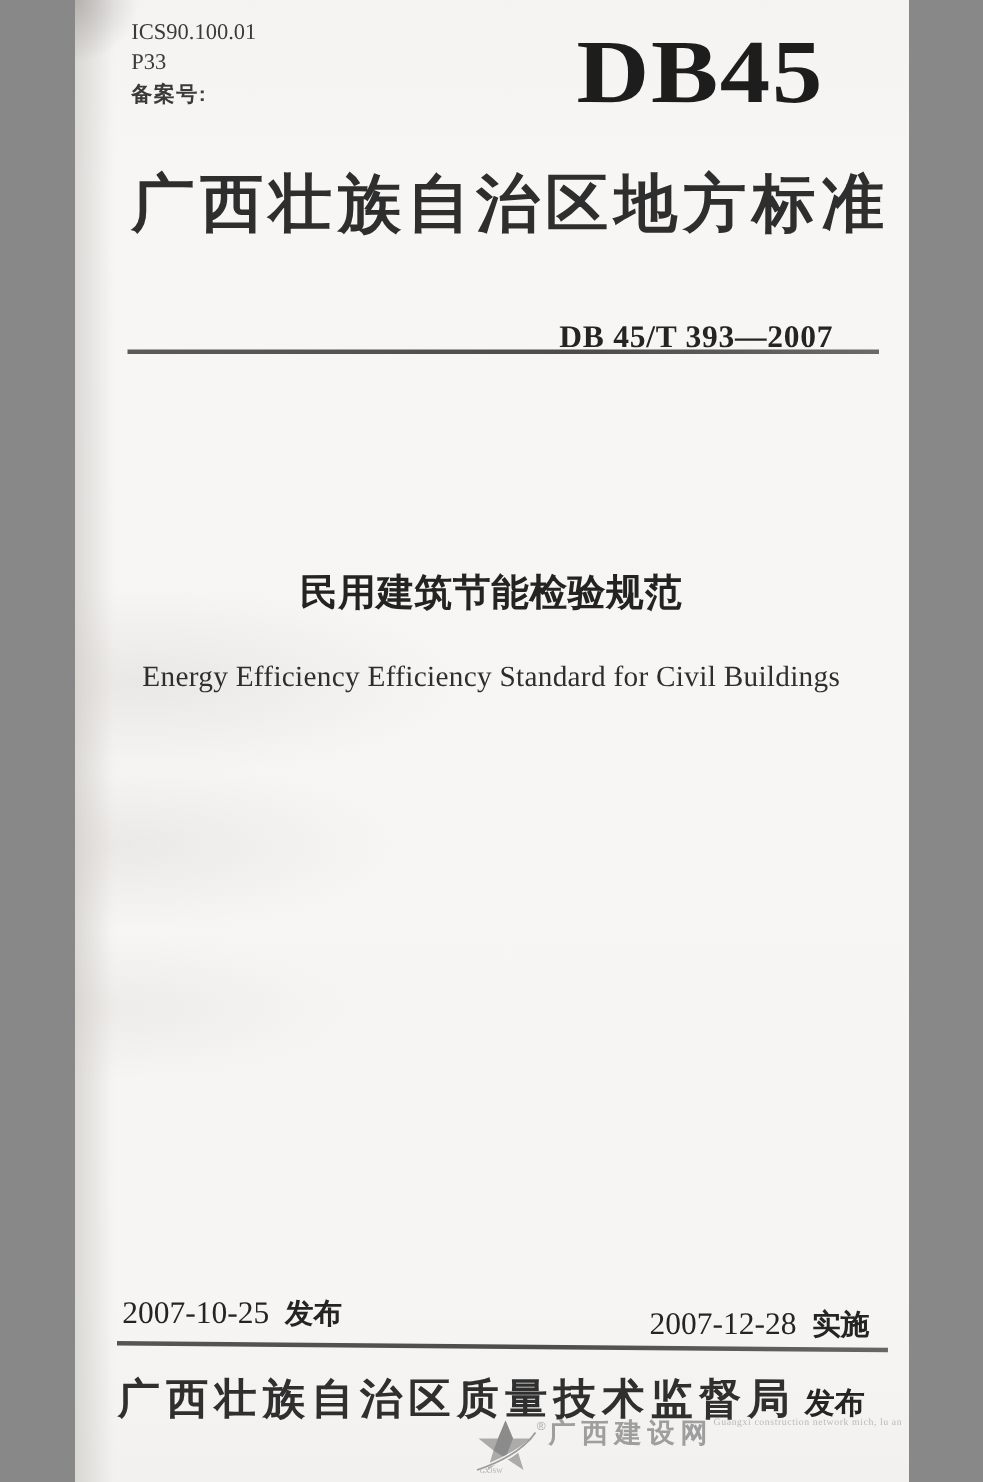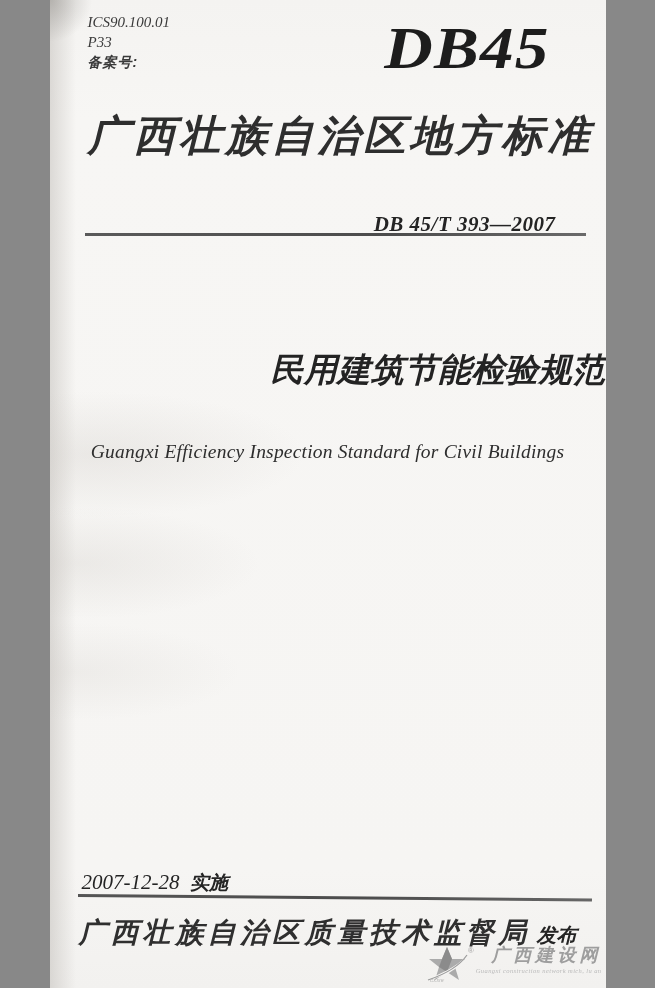--- a/index.html
+++ b/index.html
@@ -10,21 +10,20 @@
     overflow:hidden;
     background:
       radial-gradient(60px 60px at 0 0, rgba(150,147,143,.55), rgba(150,147,143,0) 70%),
       radial-gradient(300px 90px at 8% 46%, rgba(205,201,196,.30), rgba(205,201,196,0) 70%),
       radial-gradient(260px 80px at 5% 57%, rgba(205,201,196,.28), rgba(205,201,196,0) 70%),
       radial-gradient(240px 70px at 4% 68%, rgba(205,201,196,.22), rgba(205,201,196,0) 70%),
       linear-gradient(90deg, rgba(186,182,177,.45), rgba(246,245,243,0) 26px),
       linear-gradient(180deg, #f4f3f1 0%, #f7f6f4 12%, #f6f5f3 88%, #f2f1ef 100%);
     font-family:"Liberation Sans", sans-serif;
     color:#262626;
-    font-style:italic;
   }
   .ics-block{
     position:absolute;left:38px;top:12px;
     font-family:"Liberation Serif", serif;
     font-size:15px;line-height:20px;color:#3a3a3a;
   }
   .ics-block .cjk{font-family:"Liberation Sans", sans-serif;font-size:14px;font-weight:600;letter-spacing:1px;}
   .db-logo{
     position:absolute;top:16px;right:56px;
     font-family:"Liberation Serif", serif;
@@ -43,23 +42,23 @@
     font-family:"Liberation Serif", serif;
     font-weight:bold;font-size:21px;color:#242424;
     letter-spacing:.5px;
     margin-top:30px;
   }
   .rule-top{
     position:absolute;left:35px;right:20px;top:233px;height:3px;
     background:linear-gradient(90deg,#5a5a5a,#4c4c4c 60%,#6a6a6a);
   }
   .title-cn{
-    position:absolute;left:0;right:0;top:348px;
-    text-align:right;
-    font-size:33px;font-weight:bold;color:#232323;
+    position:absolute;left:0;right:0;top:373px;
+    text-align:center;
+    font-size:25px;font-weight:bold;color:#232323;
     letter-spacing:0.5px;line-height:44px;
   }
   .title-en{
     position:absolute;left:0;right:0;top:441px;
     text-align:center;
     font-family:"Liberation Serif", serif;
     font-size:19.5px;color:#2e2e2e;letter-spacing:.2px;
   }
   .dates-row{
     position:absolute;left:32px;right:26px;top:863px;
@@ -90,21 +89,21 @@
   .publisher-suffix{
     font-size:20px;font-weight:bold;color:#242424;margin-left:10px;
   }
   .watermark{
     position:absolute;right:4px;top:944px;
     display:flex;align-items:flex-start;
     color:#9b9b9b;
   }
   .wm-star{width:42px;height:38px;flex:0 0 auto;margin-top:2px;}
   .wm-reg{font-size:8px;color:#a5a5a5;margin:2px 2px 0 0;}
-  .wm-text-block{display:flex;flex-direction:column;text-align:right;}
+  .wm-text-block{display:flex;flex-direction:row;}
   .wm-name{
     font-size:18px;letter-spacing:4px;color:#9e9e9e;font-weight:600;line-height:22px;
   }
   .wm-sub{
     font-size:6.5px;color:#b9b9b9;letter-spacing:.4px;margin-top:1px;
     font-family:"Liberation Serif", serif;
   }
 </style>
 </head>
 <body>
@@ -132,23 +131,27 @@
       <span>标</span>
       <span>准</span>
     </div>
 
   <div class="std-number">DB 45/T 393—2007</div>
 
   <div class="rule-top"></div>
 
   <div class="title-cn">民用建筑节能检验规范</div>
 
-  <div class="title-en">Guangxi Efficiency Inspection Standard for Civil Buildings</div>
+  <div class="title-en">Energy Efficiency Efficiency Standard for Civil Buildings</div>
 
   <div class="dates-row">
+    <div class="date-item">
+      <span class="date-val">2007-10-25</span>
+      <span class="date-label">发布</span>
+    </div>
     <div class="date-item impl">
       <span class="date-val">2007-12-28</span>
       <span class="date-label">实施</span>
     </div>
   </div>
 
   <div class="rule-bottom"></div>
 
   <div class="publisher-row">
     <div class="publisher-name">

